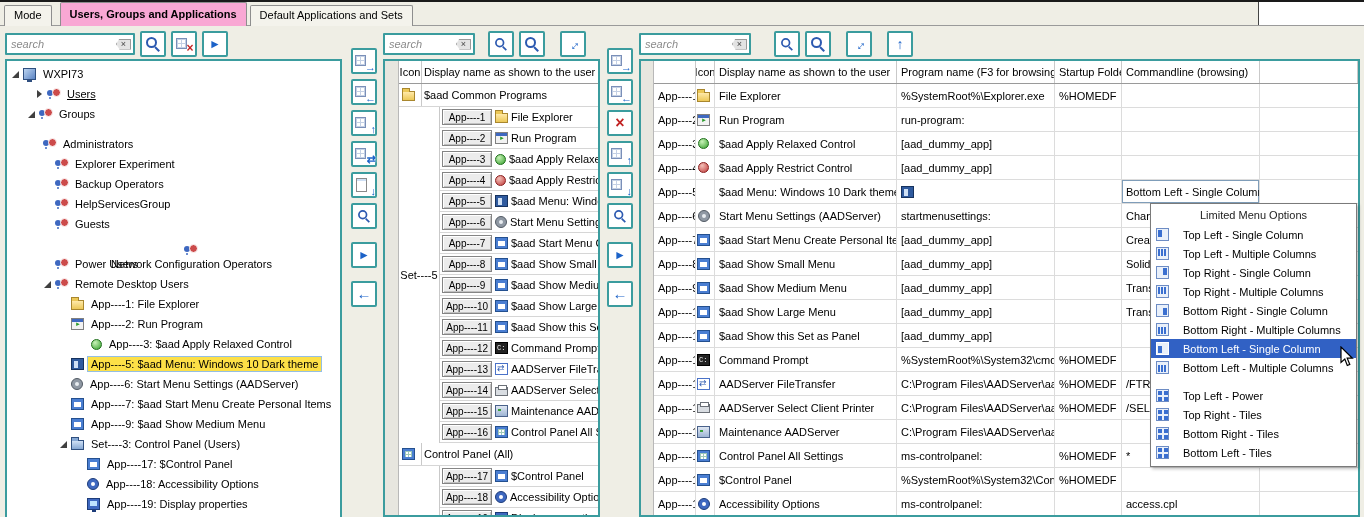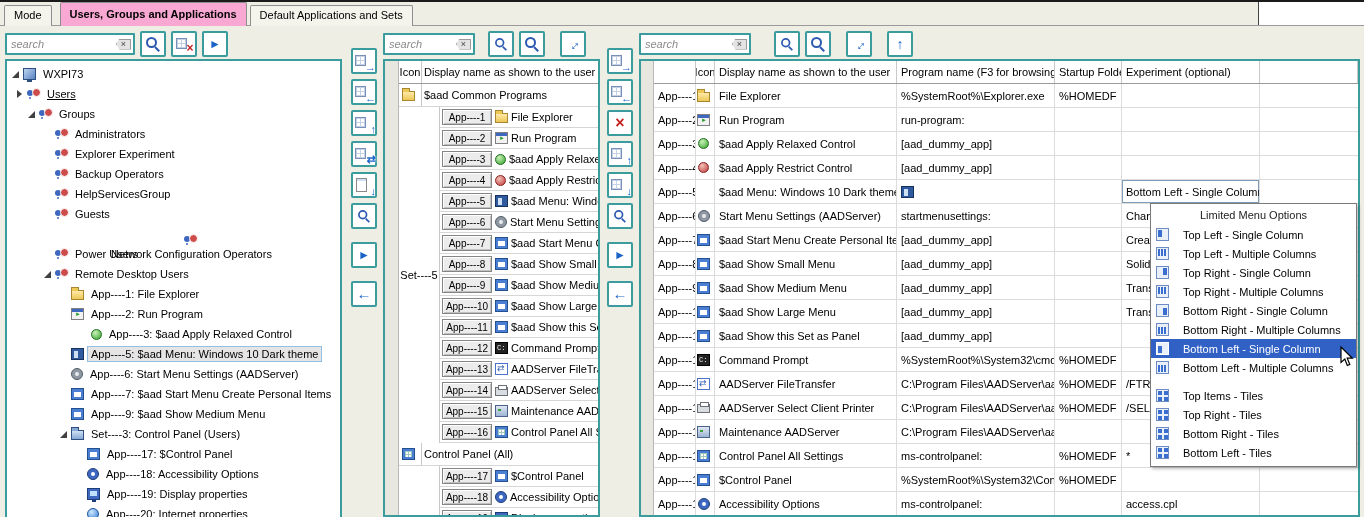--- a/index.html
+++ b/index.html
@@ -83,21 +83,21 @@
   .ic-set::before{content:"";position:absolute;left:-1px;top:-4px;width:6px;height:3px;background:#86a8d4;border:1px solid #2f4f7f;border-bottom:none}
   
   .left-panel{position:absolute;left:5px;top:29px;width:337px;height:484px}
   .left-panel .search-row{left:0;width:337px}
   .tree-box{position:absolute;left:0;top:28px;width:333px;height:454px;border:2px solid #3b9c9e;background:#fff;overflow:hidden;padding-top:3px}
   .trow{height:20px;display:flex;align-items:center;white-space:nowrap;cursor:default}
   .exp{width:10px;height:10px;flex:none;margin-right:2px;position:relative}
   .exp.closed::before{content:"";position:absolute;left:2px;top:1px;border-left:5px solid #404040;border-top:4px solid transparent;border-bottom:4px solid transparent}
   .exp.open::before{content:"";position:absolute;left:1px;top:2px;border-bottom:7px solid #404040;border-left:7px solid transparent}
   .tlabel{padding:1px 3px;border:1px solid transparent}
-  .trow.sel .tlabel{background:#e5e5e5;border-color:#94bfe4}
+  .trow.sel .tlabel{background:#fde047;border-color:#94bfe4}
   
   .vtoolbar{position:absolute;width:30px;display:flex;flex-direction:column;align-items:center}
   #toolbar-left{left:349px;top:46px}
   #toolbar-right{left:605px;top:46px}
   .tbtn{width:26px;height:26px;border:2px solid #3b9c9e;background:#fff;border-radius:2px;margin-bottom:5px;
         display:flex;align-items:center;justify-content:center;padding:0;box-sizing:border-box;position:relative;cursor:default}
   .tbtn.primary{margin-top:8px}
   
   .middle-panel{position:absolute;left:383px;top:29px;width:215px;height:484px}
   .middle-panel .search-row{left:0;width:215px}
@@ -188,31 +188,31 @@
       <button class="sbtn">
           <span class="playico">►</span>
         </button>
     </div>
     <div class="tree-box" id="tree">
         <div class="trow" style="padding-left: 4px;">
           <span class="exp open"></span>
           <span class="ic ic-computer"></span>
           <span class="tlabel">WXPI73</span>
         </div>
-        <div class="trow" style="padding-left: 8px; text-decoration: underline;">
+        <div class="trow" style="padding-left: 28px; text-decoration: underline;">
           <span class="exp closed"></span>
           <span class="ic ic-users"></span>
           <span class="tlabel">Users</span>
         </div>
         <div class="trow" style="padding-left: 20px;">
           <span class="exp open"></span>
           <span class="ic ic-users"></span>
           <span class="tlabel">Groups</span>
         </div>
-        <div class="trow" style="padding-left: 36px;">
+        <div class="trow" style="padding-left: 24px; margin-top: 10px;">
           <span class="exp none"></span>
           <span class="ic ic-group"></span>
           <span class="tlabel">Administrators</span>
         </div>
         <div class="trow" style="padding-left: 36px;">
           <span class="exp none"></span>
           <span class="ic ic-group"></span>
           <span class="tlabel">Explorer Experiment</span>
         </div>
         <div class="trow" style="padding-left: 36px;">
@@ -567,21 +567,21 @@
           <span class="upico">↑</span>
         </button>
     </div>
     <div class="rt-table">
       <div class="rt-header">
         <div class="rt-cell c-id"></div>
         <div class="rt-cell c-icon">Icon</div>
         <div class="rt-cell c-name">Display name as shown to the user</div>
         <div class="rt-cell c-prog">Program name (F3 for browsing)</div>
         <div class="rt-cell c-start">Startup Folder</div>
-        <div class="rt-cell c-cmd">Experiment (optional)</div>
+        <div class="rt-cell c-cmd">Commandline (browsing)</div>
         <div class="rt-cell c-fill"></div>
       </div>
       <div id="rt-body">
           <div class="rt-row">
             <div class="rt-cell c-id">App----1</div>
             <div class="rt-cell c-icon">
               <span class="ic ic-folder"></span>
             </div>
             <div class="rt-cell c-name">File Explorer</div>
             <div class="rt-cell c-prog">%SystemRoot%\Explorer.exe</div>
@@ -829,21 +829,21 @@
           <span class="mn-ic multi bl">
             <i></i>
           </span>
           <span>Bottom Left - Multiple Columns</span>
         </div>
         <div class="menu-gap"></div>
         <div class="menu-item">
           <span class="mn-ic tiles tl">
             <i></i>
           </span>
-          <span>Top Items - Tiles</span>
+          <span>Top Left - Power</span>
         </div>
         <div class="menu-item">
           <span class="mn-ic tiles tr">
             <i></i>
           </span>
           <span>Top Right - Tiles</span>
         </div>
         <div class="menu-item">
           <span class="mn-ic tiles br">
             <i></i>

